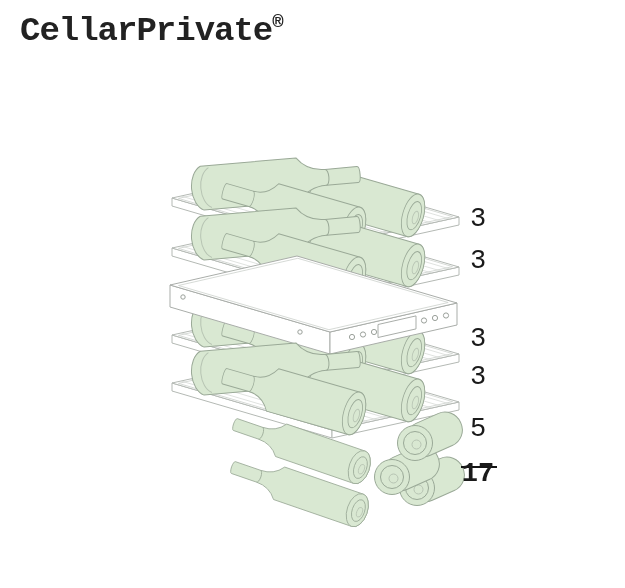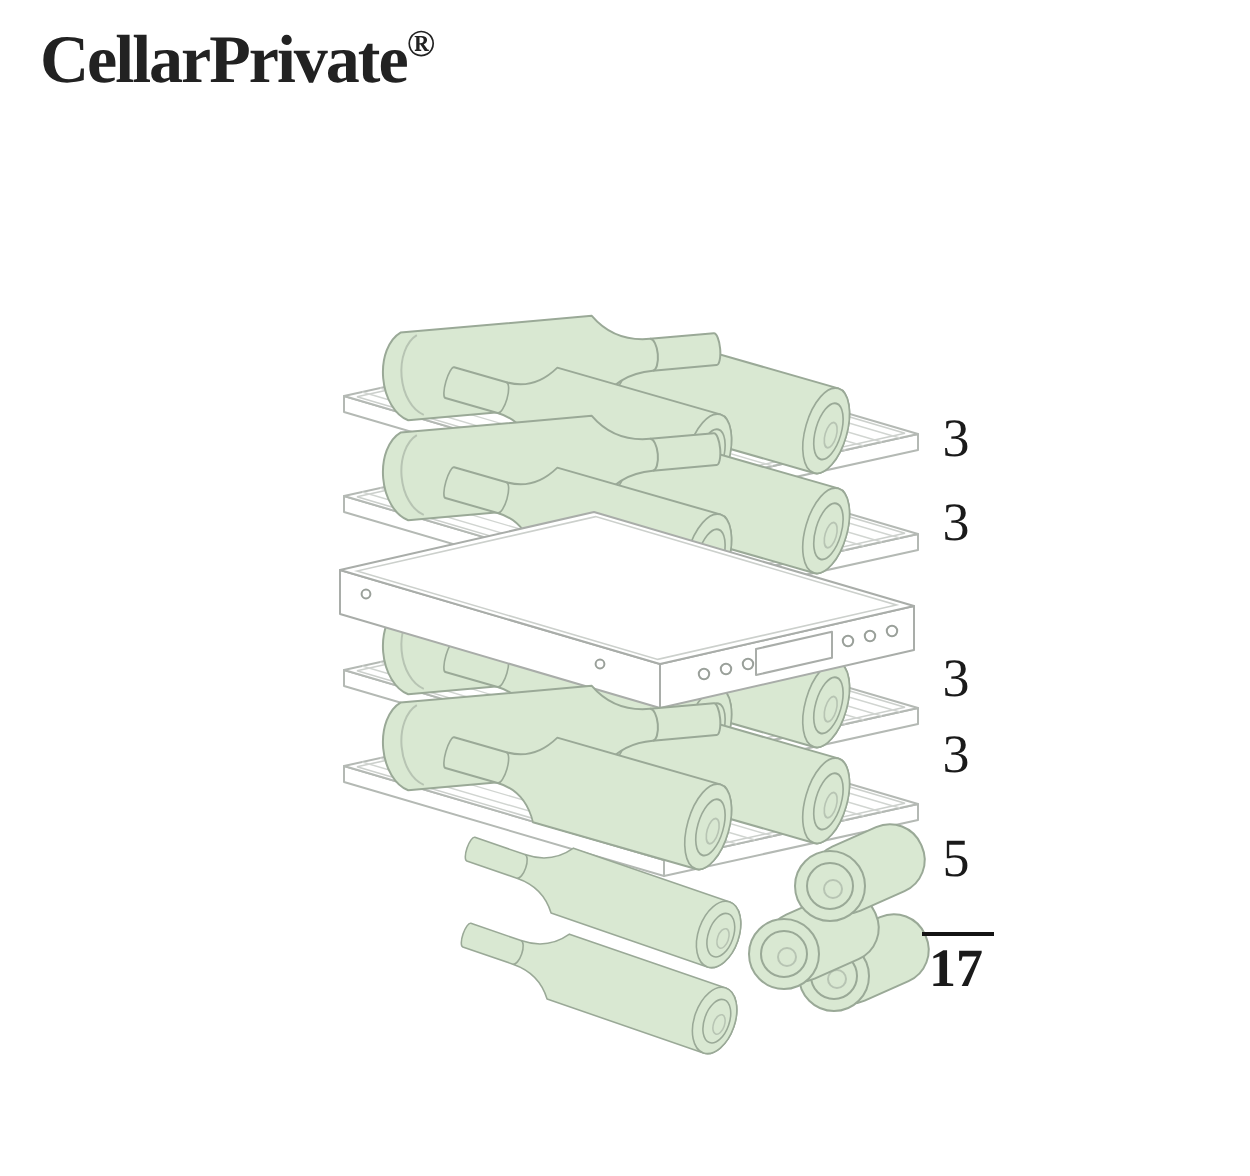--- a/index.html
+++ b/index.html
@@ -5,21 +5,21 @@
   :root{
     --bottle-fill:#d9e8d2;
     --bottle-stroke:#9aa997;
     --frame-stroke:#b4b9b4;
     --text-color:#1a1a1a;
   }
   *{margin:0;padding:0;box-sizing:border-box}
   html,body{background:#fff}
   .page{
     position:relative;width:625px;height:588px;background:#ffffff;overflow:hidden;
-    font-family:Liberation Serif, serif;color:var(--text-color);
+    font-family:Liberation Mono, monospace;color:var(--text-color);
   }
   .brand{
     position:absolute;left:20px;top:12px;font-size:34px;font-weight:700;
     letter-spacing:-1px;color:#222;white-space:nowrap;
   }
   .brand .reg{font-size:19px;font-weight:700;position:relative;top:-13px;letter-spacing:0}
   .model{
     position:absolute;right:32px;top:21px;font-size:32px;font-weight:400;
     color:#1c1c1c;letter-spacing:.5px;white-space:nowrap;
   }
@@ -28,21 +28,21 @@
     position:absolute;left:456px;width:44px;text-align:center;
     font-size:27px;line-height:27px;font-weight:400;color:var(--text-color);
   }
   .count-1{top:206px}
   .count-2{top:248px}
   .count-3{top:326px}
   .count-4{top:364px}
   .count-5{top:416px}
   .sumline{position:absolute;left:461px;top:466px;width:36px;height:0;border-top:2px solid #141414}
   .total{
-    position:absolute;left:456px;top:471px;width:44px;text-align:center;
+    position:absolute;left:456px;top:461px;width:44px;text-align:center;
     font-size:27px;line-height:27px;font-weight:700;color:var(--text-color);
   }
   
   .bottle{fill:var(--bottle-fill);stroke:var(--bottle-stroke);stroke-width:1;stroke-linejoin:round}
   .ring{fill:none;stroke:var(--bottle-stroke);stroke-width:1}
   .ring2{fill:none;stroke:#b7c4b3;stroke-width:1}
   .frame{fill:#ffffff;stroke:var(--frame-stroke);stroke-width:1;stroke-linejoin:round}
   .inner{fill:none;stroke:#ccd0cc;stroke-width:.8}
   .slat{stroke:#d1d5d1;stroke-width:.7}
   .panel-face{fill:#ffffff;stroke:#a9ada9;stroke-width:1;stroke-linejoin:round}

